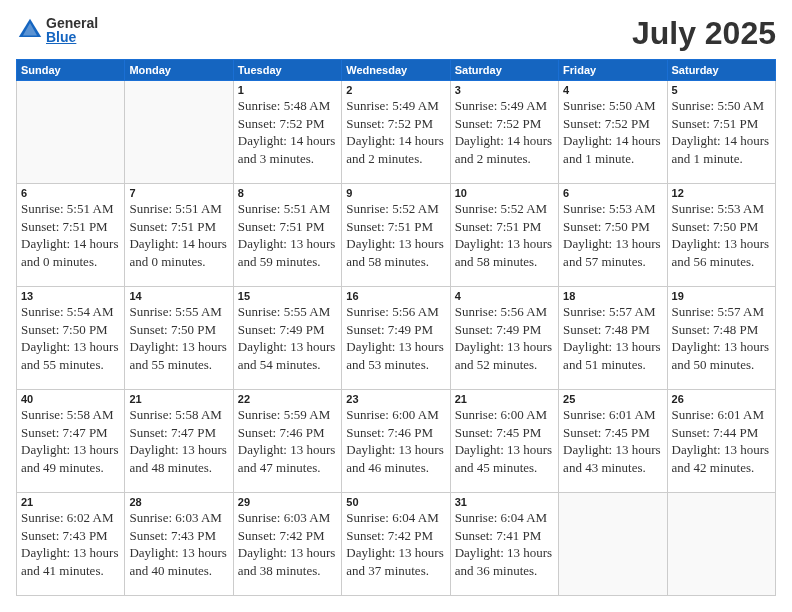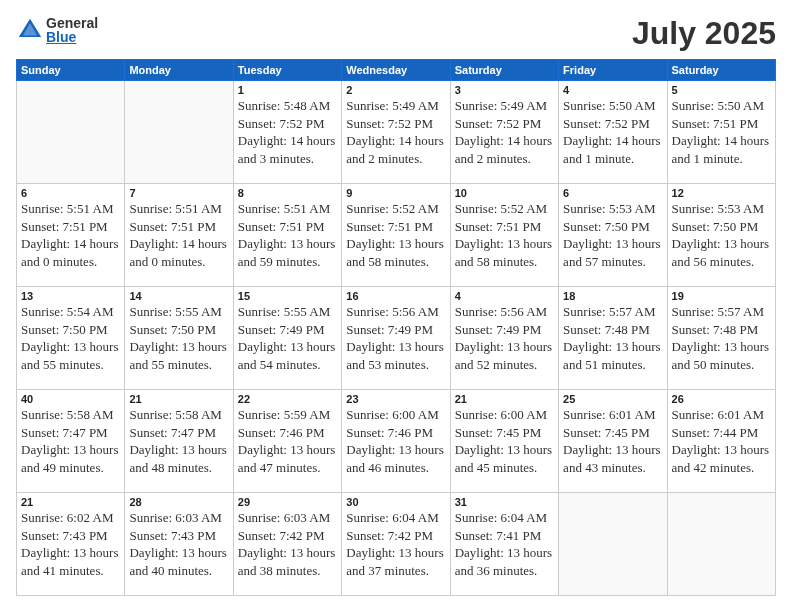--- a/index.html
+++ b/index.html
@@ -261,21 +261,21 @@
           </td>
           <td>
             <span class="day-num">28</span>
             <div class="day-info">Sunrise: 6:03 AM<br>Sunset: 7:43 PM<br>Daylight: 13 hours<br>and 40 minutes.</div>
           </td>
           <td>
             <span class="day-num">29</span>
             <div class="day-info">Sunrise: 6:03 AM<br>Sunset: 7:42 PM<br>Daylight: 13 hours<br>and 38 minutes.</div>
           </td>
           <td>
-            <span class="day-num">30</span>
+            <span class="day-num">50</span>
             <div class="day-info">Sunrise: 6:04 AM<br>Sunset: 7:42 PM<br>Daylight: 13 hours<br>and 37 minutes.</div>
           </td>
           <td>
             <span class="day-num">31</span>
             <div class="day-info">Sunrise: 6:04 AM<br>Sunset: 7:41 PM<br>Daylight: 13 hours<br>and 36 minutes.</div>
           </td>
           <td class="empty"></td>
           <td class="empty"></td>
         </tr>
       </tbody>

